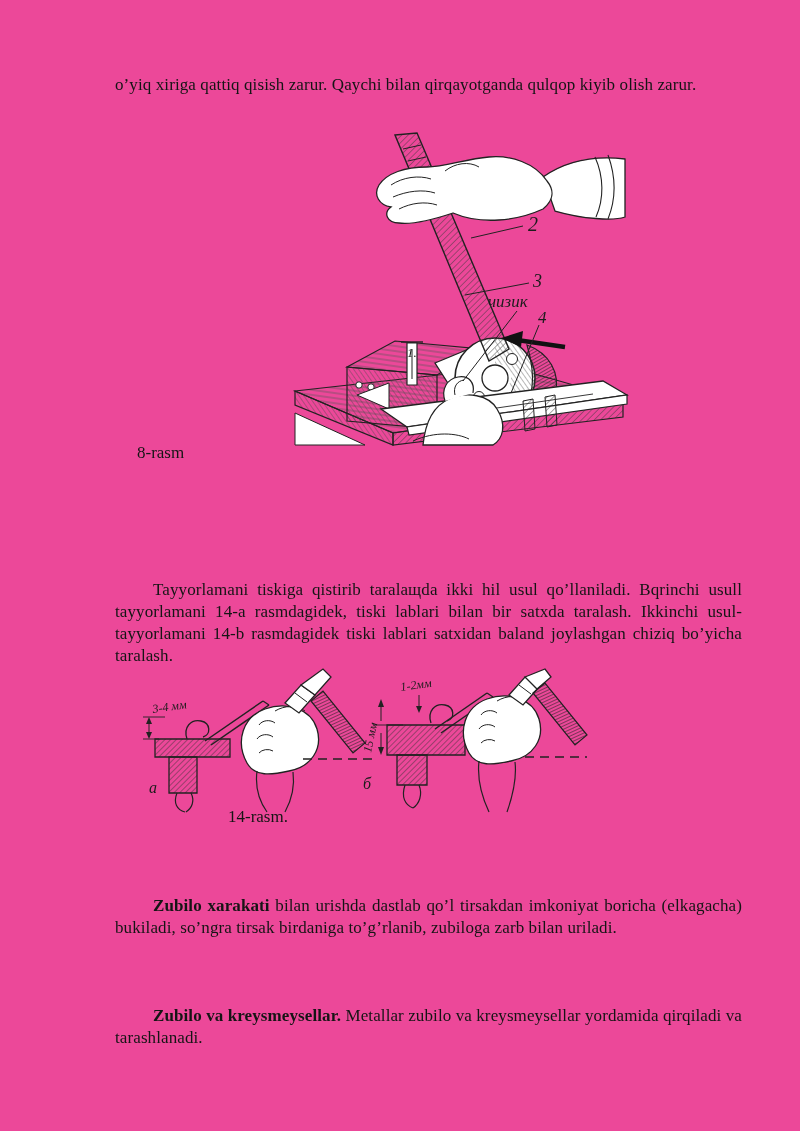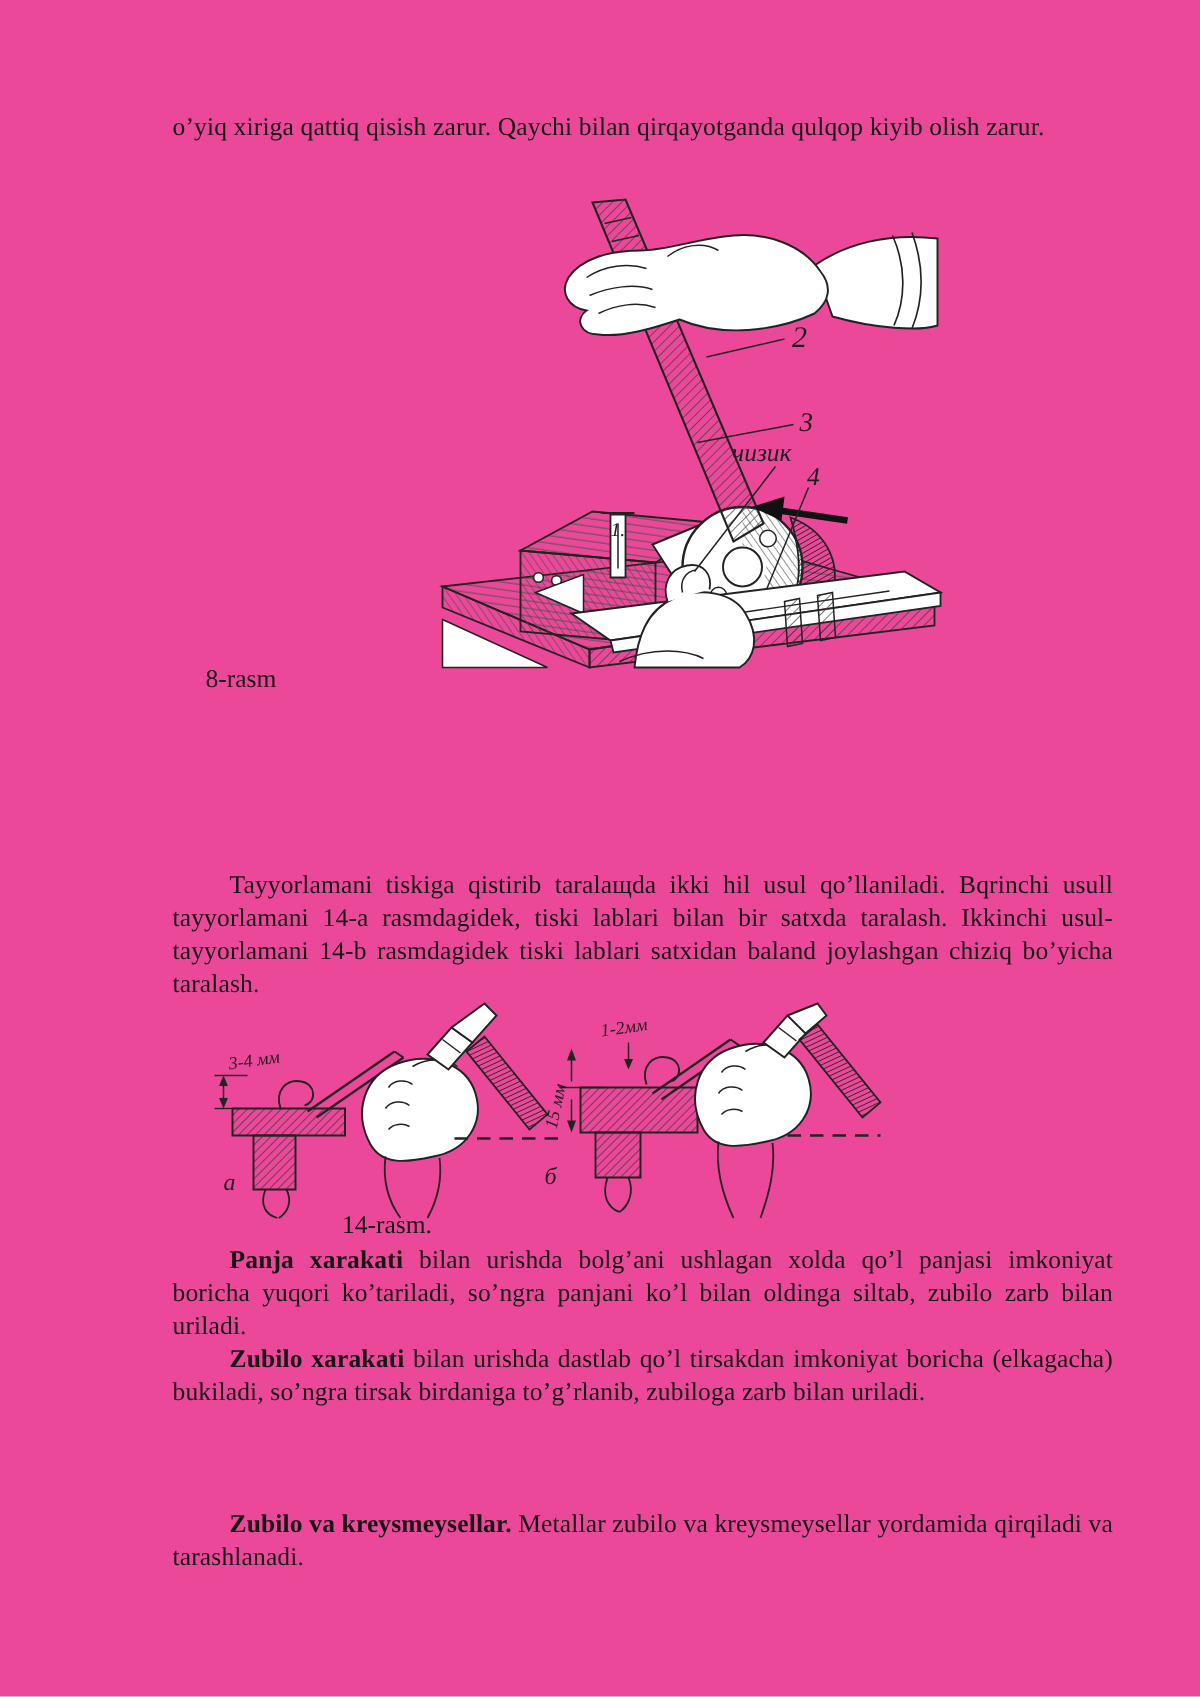--- a/index.html
+++ b/index.html
@@ -208,20 +208,19 @@
         <path d="M398,26 L410,16 L452,68 L440,78 Z" fill="url(#fdense)" stroke="#222" stroke-width="1.2"></path>
 
         <line x1="390" y1="90" x2="452" y2="90" stroke="#222" stroke-width="1.6" stroke-dasharray="9 6"></line>
         <text class="lbl" x="228" y="122" font-size="16">б</text>
       </g>
     </svg>
   </div>
 
   <p class="cap cap14">14-rasm.</p>
 
-  <p class="para" style="top:829px"><b>Panja xarakati</b><span> bilan urishda bolg’ani ushlagan xolda qo’l panjasi imkoniyat boricha yuqori ko’tariladi, so’ngra panjani ko’l bilan oldinga siltab, zubilo zarb bilan uriladi.</span></p>
 
   <p class="para" style="top:895px"><b>Zubilo xarakati</b><span> bilan urishda dastlab qo’l tirsakdan imkoniyat boricha (elkagacha) bukiladi, so’ngra tirsak birdaniga to’g’rlanib, zubiloga zarb bilan uriladi.</span></p>
 
 
   <p class="para" style="top:1005px"><b>Zubilo va kreysmeysellar.</b><span> Metallar zubilo va kreysmeysellar yordamida qirqiladi va tarashlanadi.</span></p>
 
 </div>
 
 </body></html>

